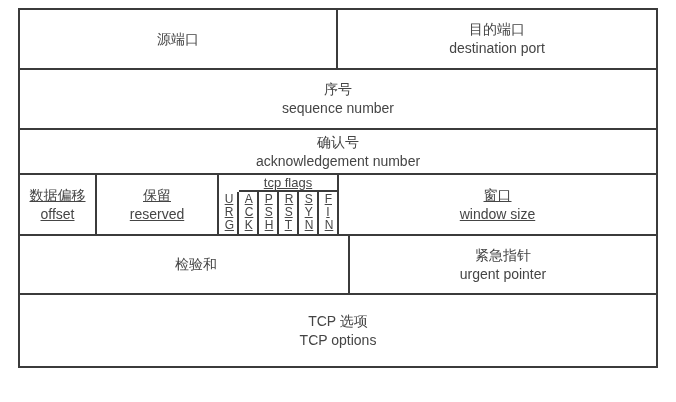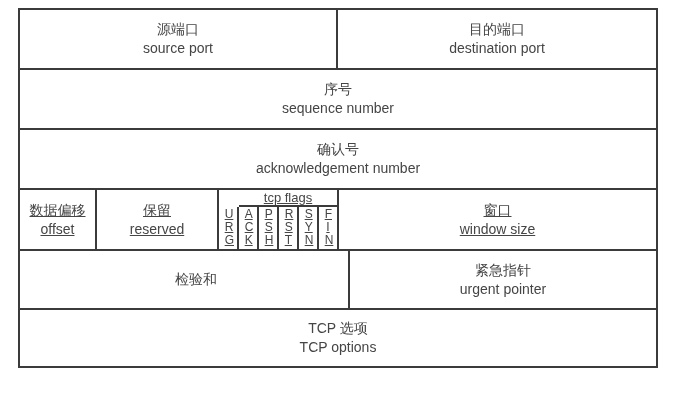--- a/index.html
+++ b/index.html
@@ -21,21 +21,21 @@
     width: 640px; height: 360px;
     border: 2px solid var(--border-color);
     display: flex;
     flex-direction: column;
     background: var(--bg-color);
   }
   .row { display: flex; flex-direction: row; width: 100%; }
   .row.hb { border-bottom: 2px solid var(--border-color); }
   .r-ports    { height: 60px; }
   .r-seq      { height: 60px; }
-  .r-ack      { height: 60px; }
+  .r-ack      { height: 45px; }
   .r-flags    { height: 61px; text-decoration: underline; }
   .r-check    { height: 59px; padding-left: 24px; }
   .r-options  { flex: 1; }
   .cell {
     display: flex;
     flex-direction: column;
     align-items: center;
     justify-content: center;
     text-align: center;
     font-size: 14px;
@@ -77,21 +77,20 @@
   .zh, .en { display: block; }
 </style>
 </head>
 <body>
 
 <div class="diagram">
 
   <div class="row hb r-ports">
     <div class="cell half vb">
       <span class="zh">源端口</span>
-      <span class="en">source port</span>
     </div>
     <div class="cell half">
       <span class="zh">目的端口</span>
       <span class="en">destination port</span>
     </div>
   </div>
 
   <div class="row hb r-seq">
     <div class="cell full">
       <span class="zh">序号</span>

